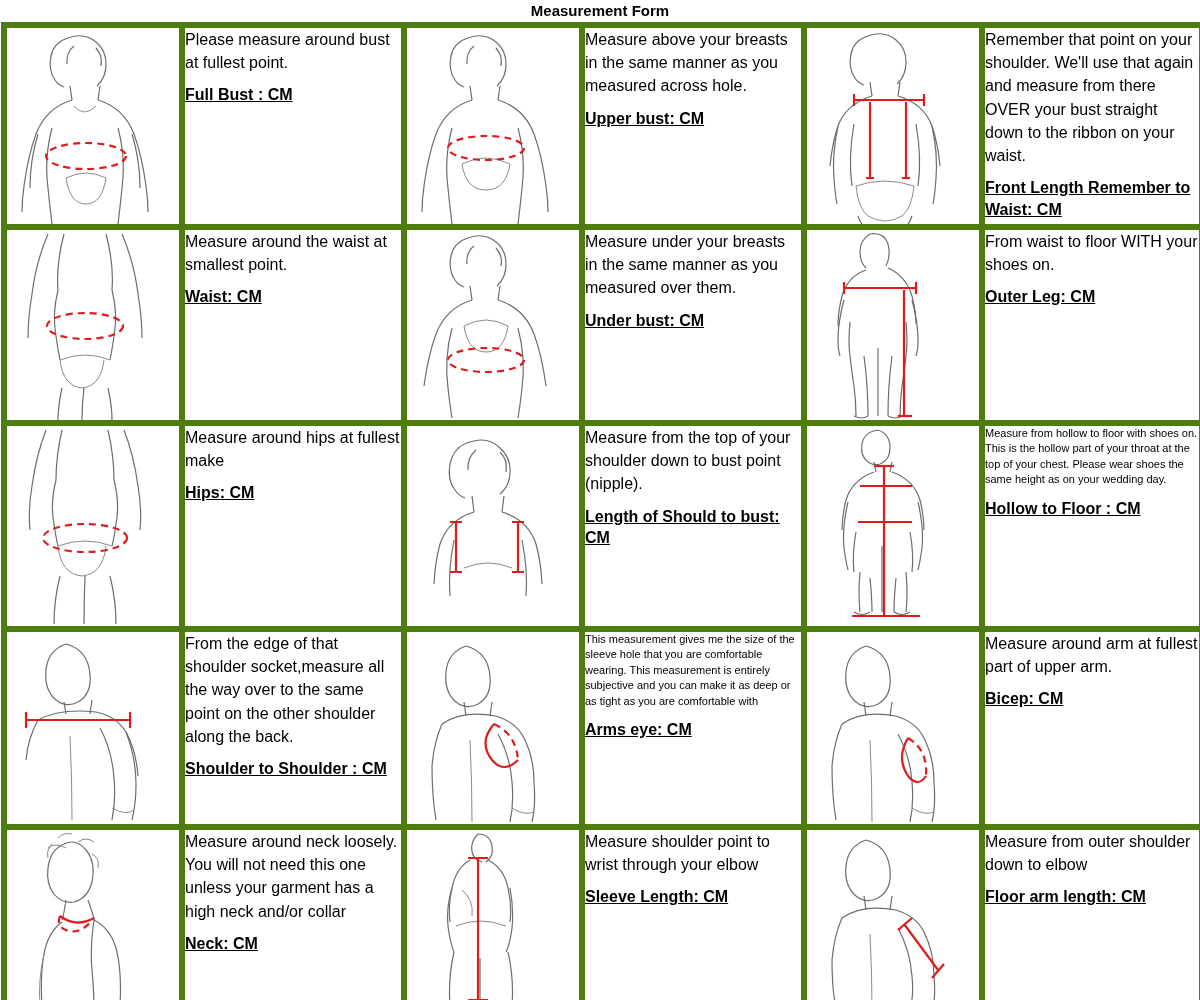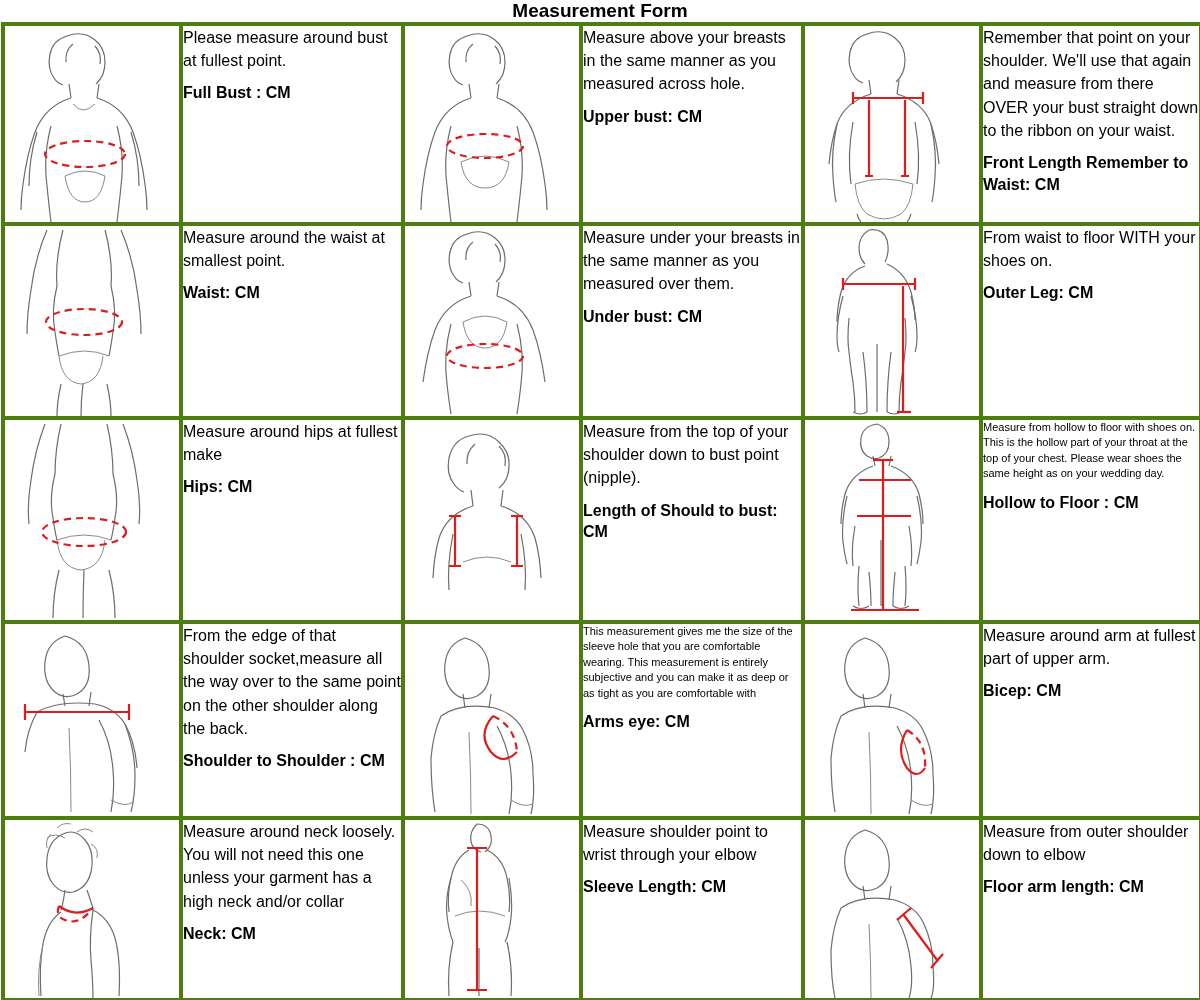--- a/index.html
+++ b/index.html
@@ -12,34 +12,34 @@
   #page {
     width: 1200px;
     height: 1000px;
     position: relative;
     background: #ffffff;
     overflow: hidden;
   }
   .title {
     text-align: center;
     font-weight: bold;
-    font-size: 19px;
+    font-size: 15px;
     color: #000;
     line-height: 20px;
     height: 22px;
     padding-top: 1px;
   }
   table.grid {
     border-collapse: collapse;
     width: 1198px;
     margin-left: 1px;
     table-layout: fixed;
   }
   table.grid td {
-    border: 4px solid #4d7c0f;
+    border: 6px solid #4d7c0f;
     vertical-align: top;
     padding: 0;
   }
   td.fig { text-align: center; }
   td.txt { padding: 6px 8px 4px 8px; }
   .desc {
     font-size: 16px;
     line-height: 1.45;
     color: #000;
     margin: 0 0 10px 0;
@@ -48,20 +48,21 @@
   .desc.small {
     font-size: 11px;
     line-height: 1.4;
   }
   .label {
     font-size: 16px;
     font-weight: bold;
     color: #000;
     margin: 0;
     line-height: 1.35;
+    text-decoration: underline;
   }
   svg { display: block; margin: 0 auto; }
   .fline { fill: none; stroke: #6d6d6d; stroke-width: 1.2; }
   .fline2 { fill: none; stroke: #8a8a8a; stroke-width: 1; }
   .red { fill: none; stroke: #e01b1b; stroke-width: 2.2; }
   .reddash { fill: none; stroke: #e01b1b; stroke-width: 2.2; stroke-dasharray: 7 5; }
   .redthin { fill: none; stroke: #e01b1b; stroke-width: 1.8; }
 </style>
 </head>
 <body>

